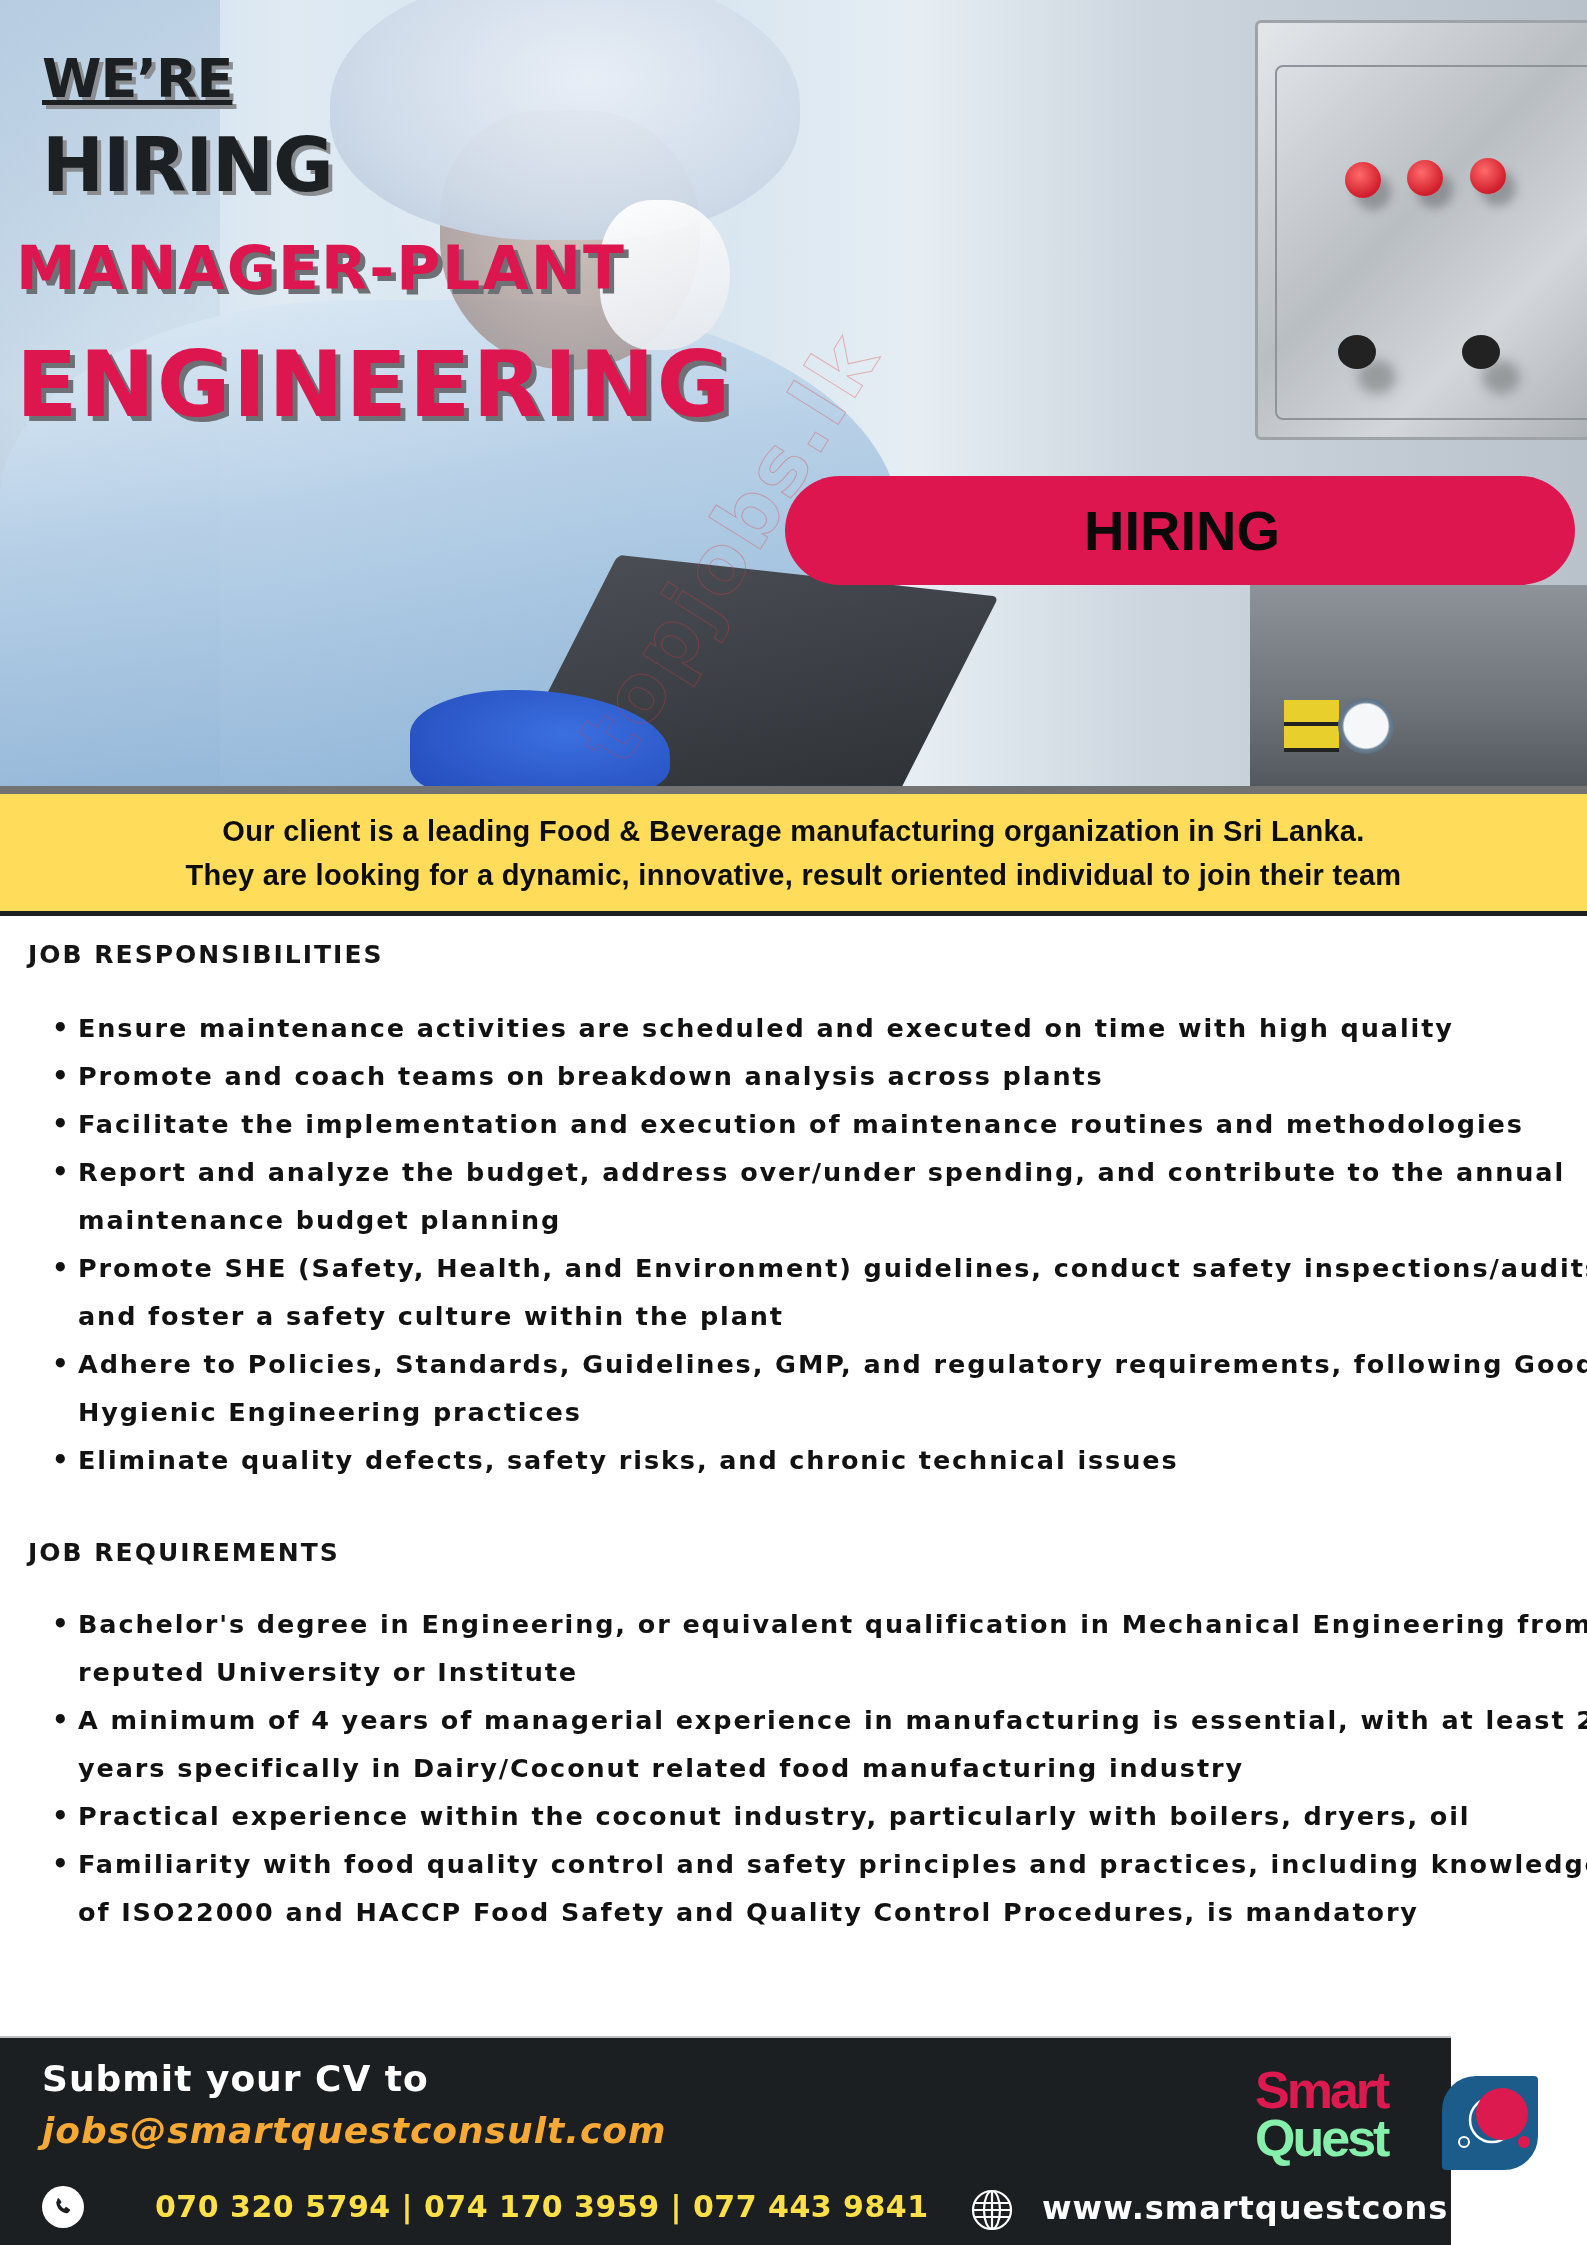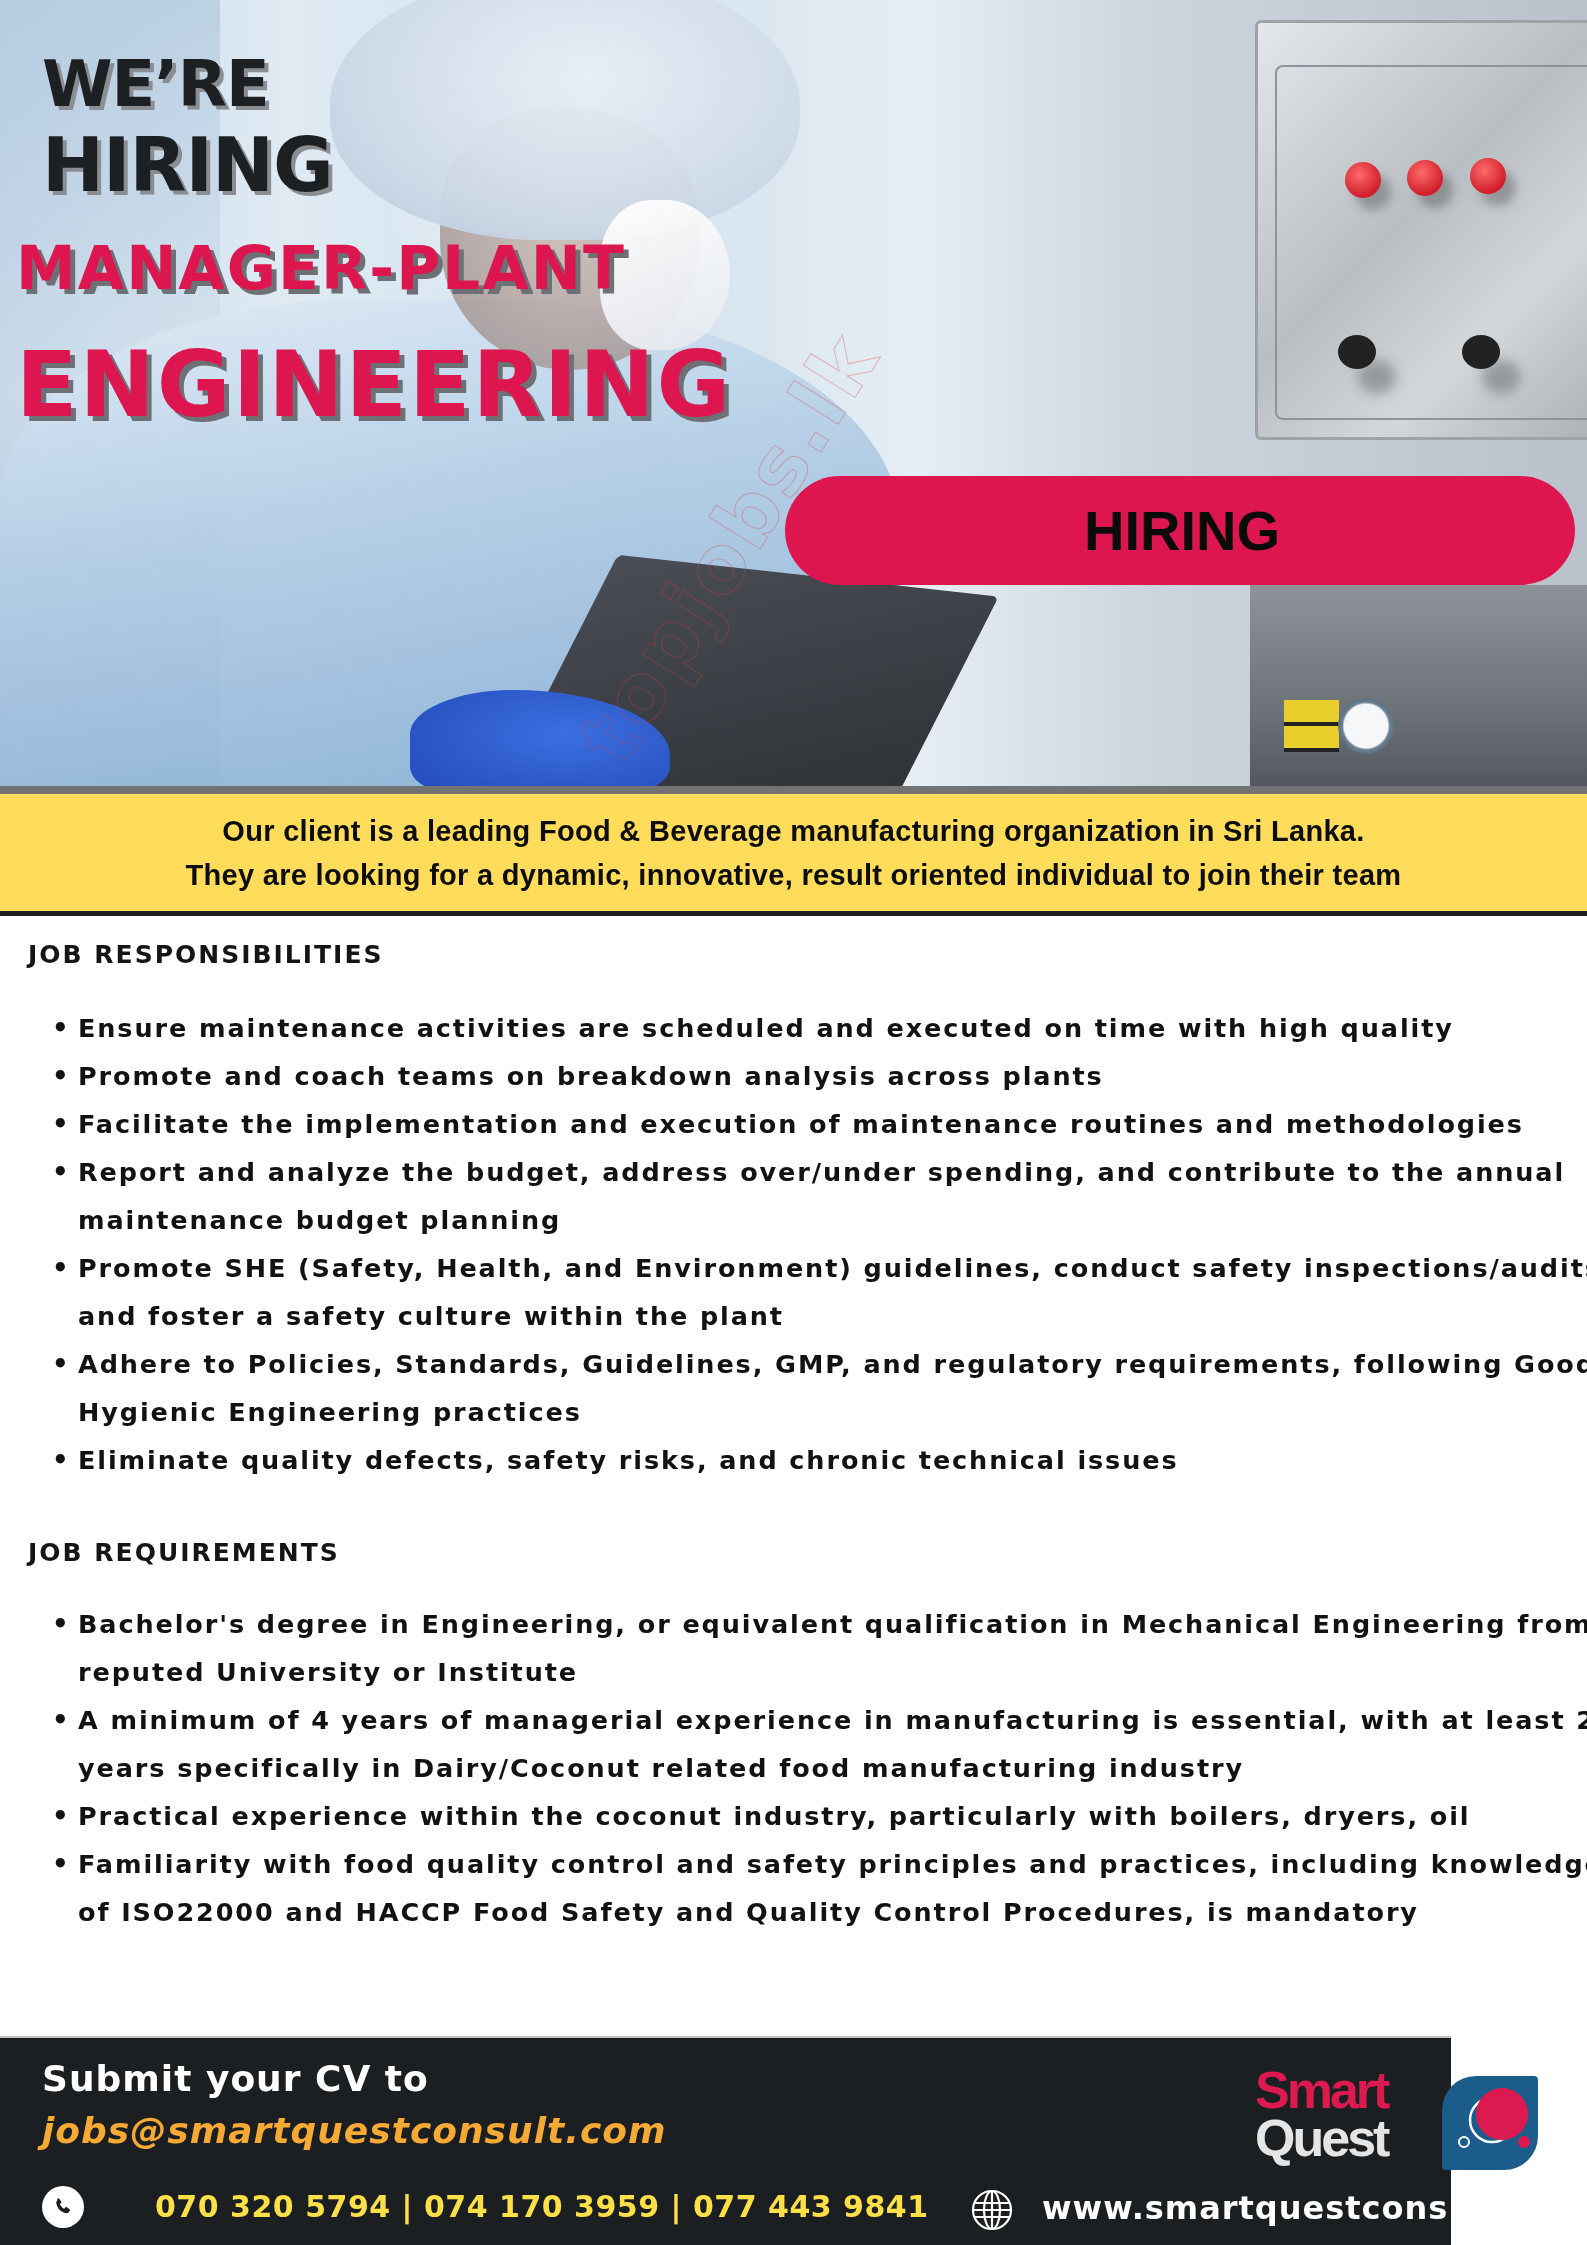--- a/index.html
+++ b/index.html
@@ -38,21 +38,21 @@
   .hero .knob { position: absolute; width: 38px; height: 34px; border-radius: 50% 50% 50% 50%; background: #222;
     box-shadow: 20px 25px 12px rgba(60,60,60,0.35); }
   .hero .lower-machine { position: absolute; left: 1250px; top: 585px; width: 337px; height: 210px;
     background: linear-gradient(180deg, #8d9399 0%, #6c7278 60%, #4f555b 100%); }
   .hero .gauge { position: absolute; left: 1338px; top: 698px; width: 56px; height: 56px; border-radius: 50%;
     background: radial-gradient(circle, #f5f7f9 55%, #6a7f92 60%, #3e4a55 100%); }
   .hero .warn { position: absolute; left: 1284px; top: 700px; width: 55px; height: 52px;
     background: repeating-linear-gradient(180deg, #e8cf2c 0 22px, #222 22px 26px); }
 
   .hero-title { position: absolute; font-family: "DejaVu Sans", sans-serif; font-weight: 700; letter-spacing: 1px; }
-  .were { left: 42px; top: 52px; font-size: 64px; line-height: 1; color: #1d2022; text-shadow: 4px 4px 0 #8a8d91; letter-spacing: -1px; }
+  .were { left: 42px; top: 52px; font-size: 54px; line-height: 1; color: #1d2022; text-shadow: 4px 4px 0 #8a8d91; letter-spacing: -1px; text-decoration: underline; }
   .hiring { left: 42px; top: 128px; font-size: 74px; line-height: 1; color: #1d2022; text-shadow: 4px 4px 0 #8a8d91; letter-spacing: -1px; }
   .title-1 { left: 16px; top: 238px; font-size: 60px; line-height: 1; color: #DD1650; text-shadow: 5px 5px 0 #6d7075; letter-spacing: 2px; }
   .title-2 { left: 16px; top: 340px; font-size: 90px; line-height: 1; color: #DD1650; text-shadow: 5px 5px 0 #6d7075; letter-spacing: 2px; }
 
   .location-pill { position: absolute; left: 785px; top: 476px; width: 790px; height: 109px; border-radius: 55px;
     background: #DD1650; display: flex; align-items: center; justify-content: center; }
   .location-pill span { font-family: "Liberation Sans", sans-serif; font-weight: 700; font-size: 56px; color: #0a0a0a;
     margin-left: 4px; }
 
   .watermark { position: absolute; left: 560px; top: 730px; font-family: "DejaVu Sans", sans-serif; font-size: 80px;
@@ -87,21 +87,21 @@
   .phones { position: absolute; left: 120px; top: 148px; font-family: "DejaVu Sans", sans-serif; font-weight: 700;
     font-size: 30px; color: #fde047; line-height: 42px; letter-spacing: 0.5px; margin-left: 35px; }
   .globe-icon { position: absolute; left: 970px; top: 150px; width: 44px; height: 44px; }
   .website { position: absolute; left: 1042px; top: 148px; font-family: "DejaVu Sans", sans-serif; font-weight: 700;
     font-size: 32px; color: #ffffff; line-height: 44px; letter-spacing: 1px; }
 
   .logo { position: absolute; left: 1255px; top: 32px; width: 285px; height: 100px; }
   .logo .smart { position: absolute; left: 0; top: -6px; font-family: "Liberation Sans", sans-serif; font-weight: 700;
     font-size: 52px; color: #DD1A50; letter-spacing: -3px; line-height: 52px; }
   .logo .quest { position: absolute; left: 0; top: 42px; font-family: "Liberation Sans", sans-serif; font-weight: 700;
-    font-size: 52px; color: #e5e5e5; letter-spacing: -3px; line-height: 52px; }
+    font-size: 52px; color: #86efac; letter-spacing: -3px; line-height: 52px; }
   .logo .emblem { position: absolute; left: 187px; top: 6px; width: 96px; height: 94px; background: #1B5C8A;
     border-radius: 34px 4px 34px 4px; }
 </style>
 </head>
 <body>
 
 <div class="hero">
   <div class="glow-left"></div>
   <div class="gown"></div>
   <div class="face"></div>

